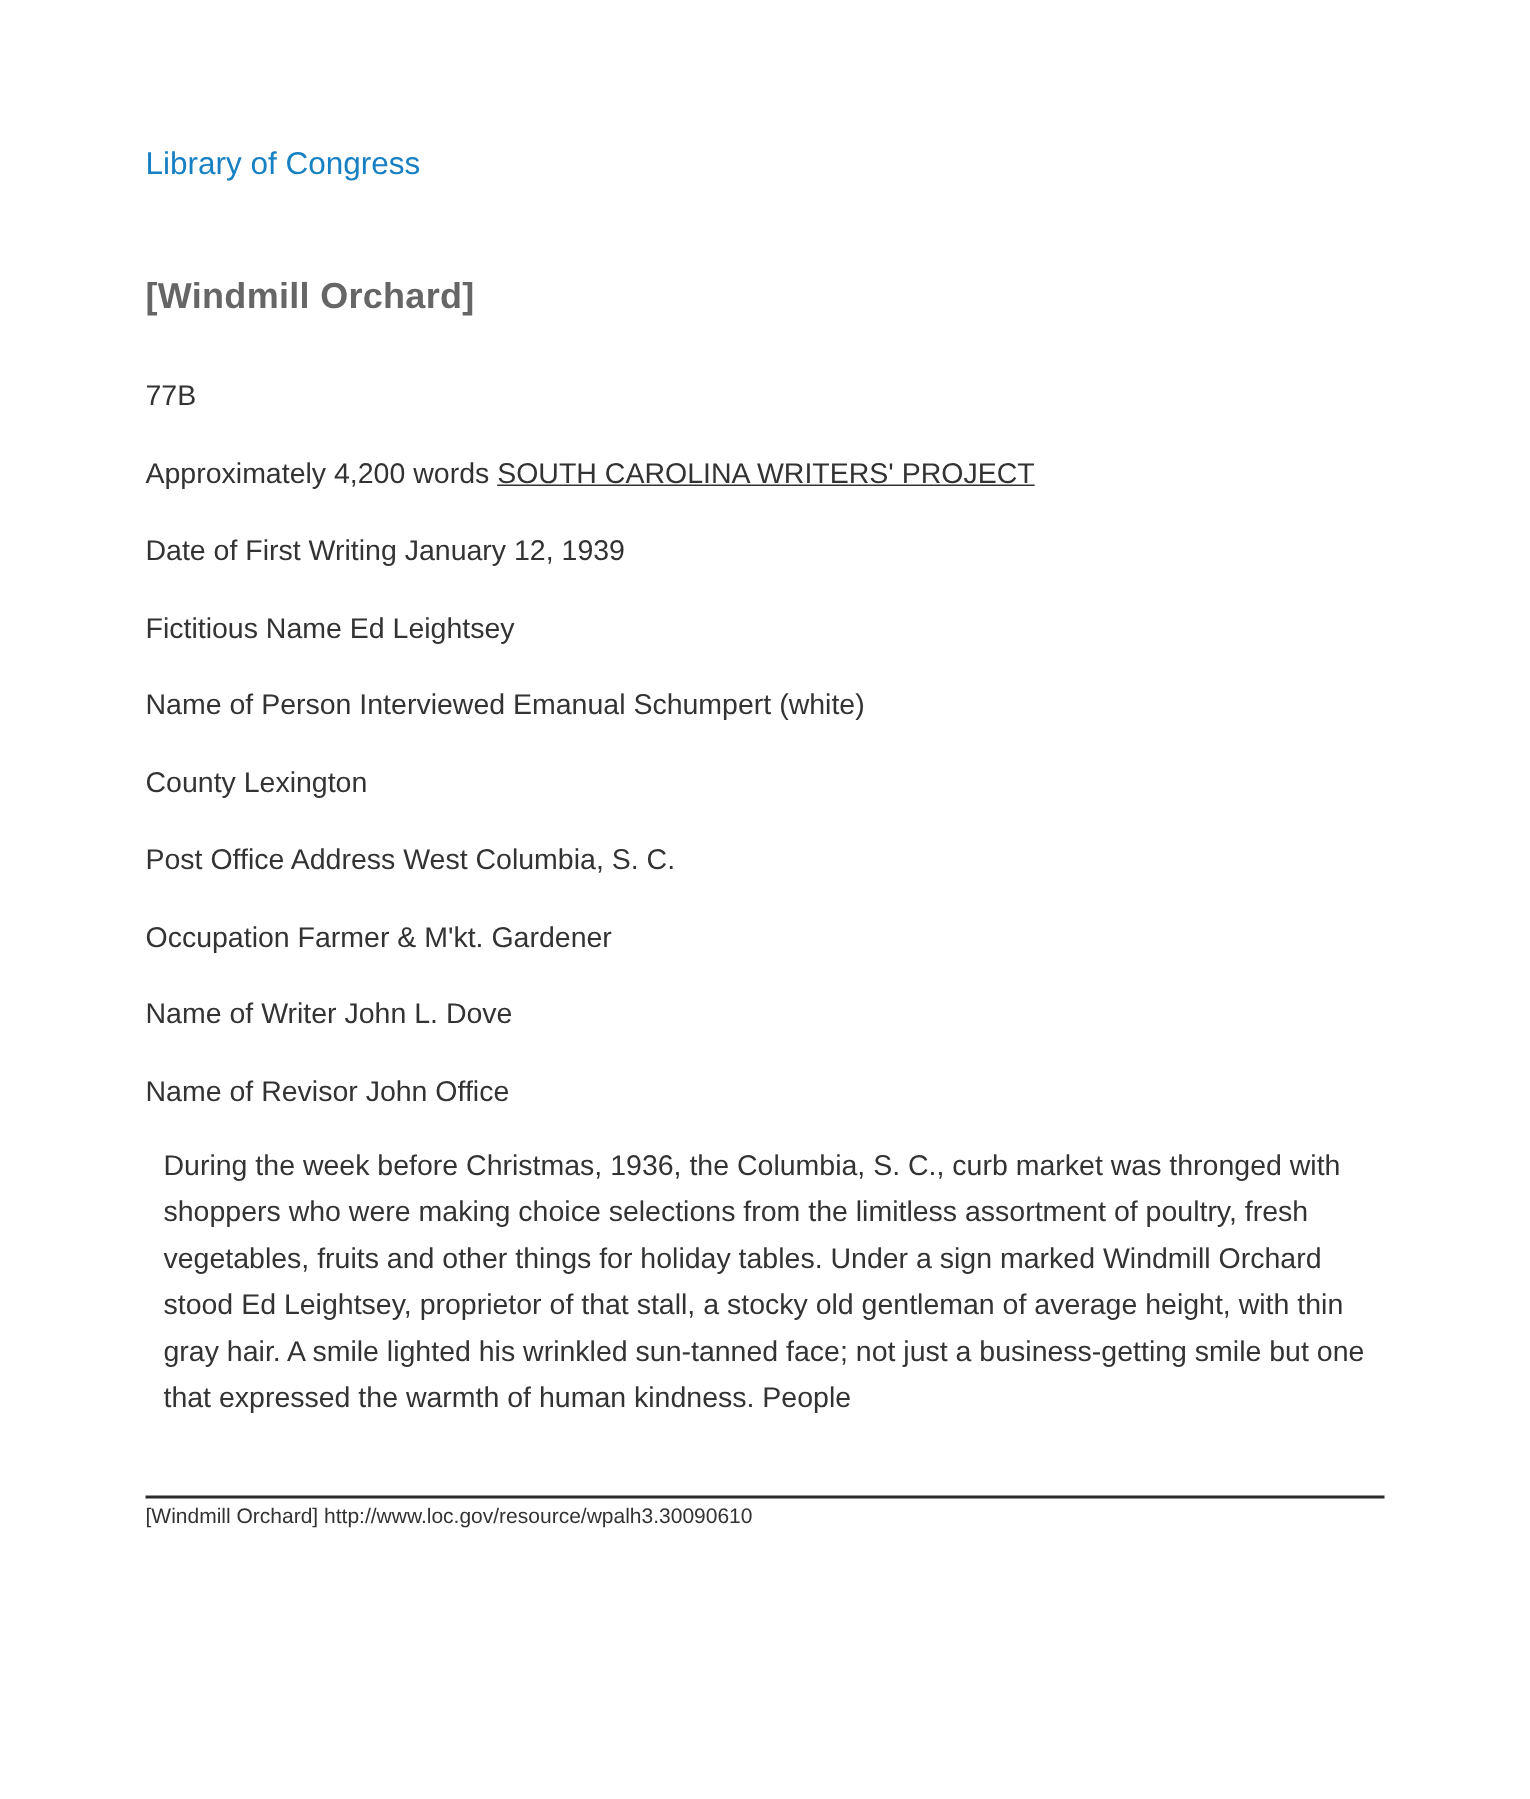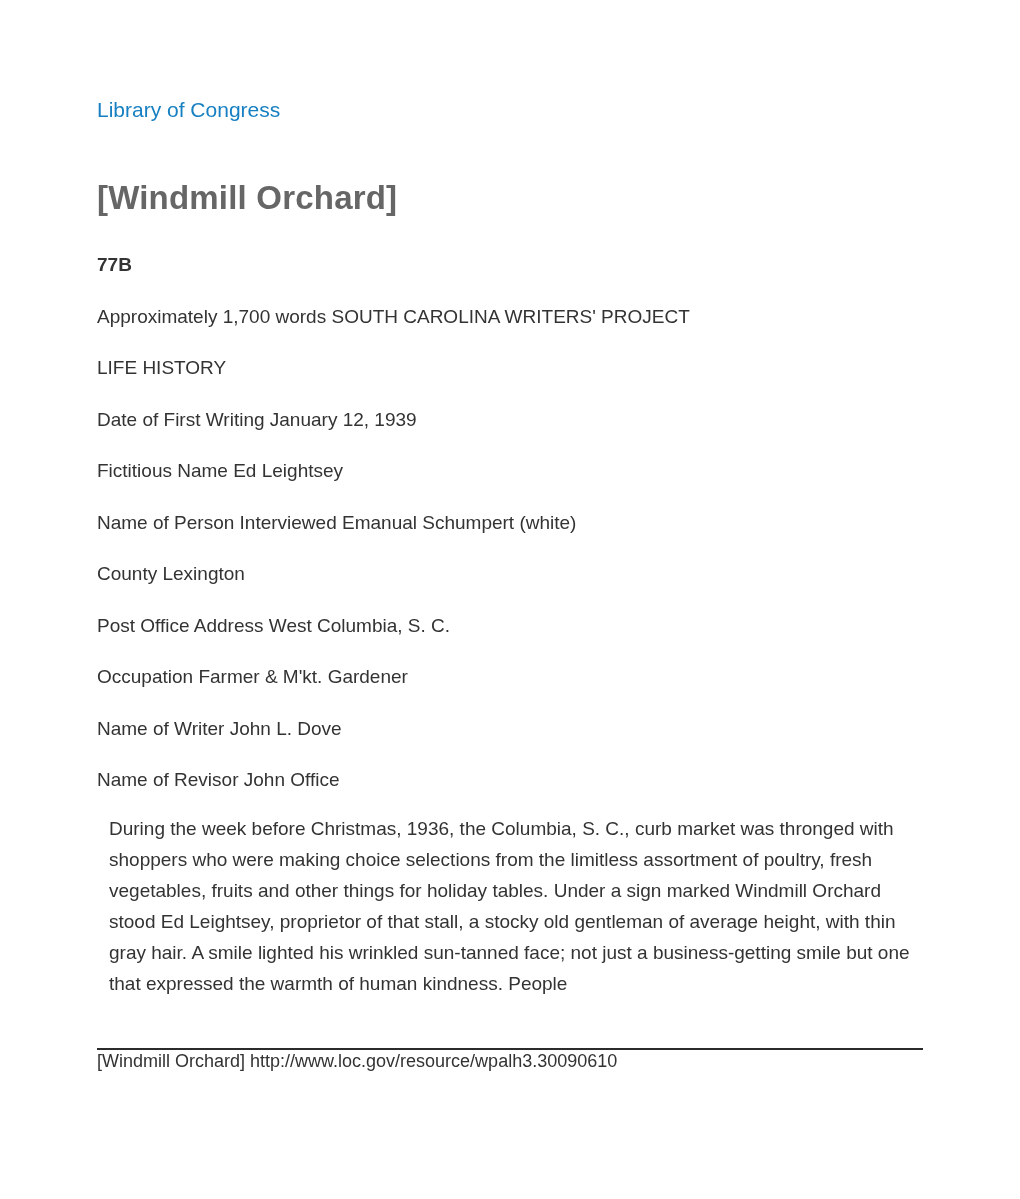--- a/index.html
+++ b/index.html
@@ -24,74 +24,73 @@
   .site-link {
     display: inline-block;
     font-size: 21px;
     line-height: 25px;
     color: var(--link-blue, #1780c2);
     text-decoration: none;
     cursor: pointer;
   }
   h1.doc-title {
     margin: 60px 0 0 0;
-    font-size: 33px;
+    font-size: 24px;
     line-height: 32px;
     font-weight: bold;
     color: var(--title-gray, #666666);
     letter-spacing: 0.2px;
   }
   p.meta {
     margin: 20.5px 0 0 0;
     font-size: 19px;
     line-height: 31px;
     color: #333333;
   }
   p.meta.first {
     margin-top: 35px;
-    font-weight: bold;
   }
   .inline-link {
     color: inherit;
+    text-decoration: underline;
     cursor: pointer;
   }
   p.body-par {
     margin: 18px 0 0 12px;
     max-width: 812px;
     font-size: 19px;
     line-height: 31px;
     color: #333333;
   }
   hr.footer-divider {
     border: none;
     border-top: 2px solid #2b2b2b;
     margin: 49px 0 0 0;
     width: 826px;
   }
   .footer-citation {
     margin: 3px 0 0 0;
-    font-size: 18px;
+    font-size: 14px;
     line-height: 17px;
     color: #333333;
   }
 </style>
 </head>
 <body>
 
 <div class="page">
 
   <a class="site-link">Library of Congress</a>
 
   <h1 class="doc-title">[Windmill Orchard]</h1>
 
   <p class="meta first">77B</p>
 
-  <p class="meta"><span>Approximately 1,700 words </span><a class="inline-link">SOUTH CAROLINA WRITERS' PROJECT</a></p>
+  <p class="meta"><span>Approximately 4,200 words </span><a class="inline-link">SOUTH CAROLINA WRITERS' PROJECT</a></p>
 
-  <p class="meta">LIFE HISTORY</p>
 
 
   <p class="meta">Date of First Writing January 12, 1939</p>
 
   <p class="meta">Fictitious Name Ed Leightsey</p>
 
   <p class="meta">Name of Person Interviewed Emanual Schumpert (white)</p>
 
   <p class="meta">County Lexington</p>
 

